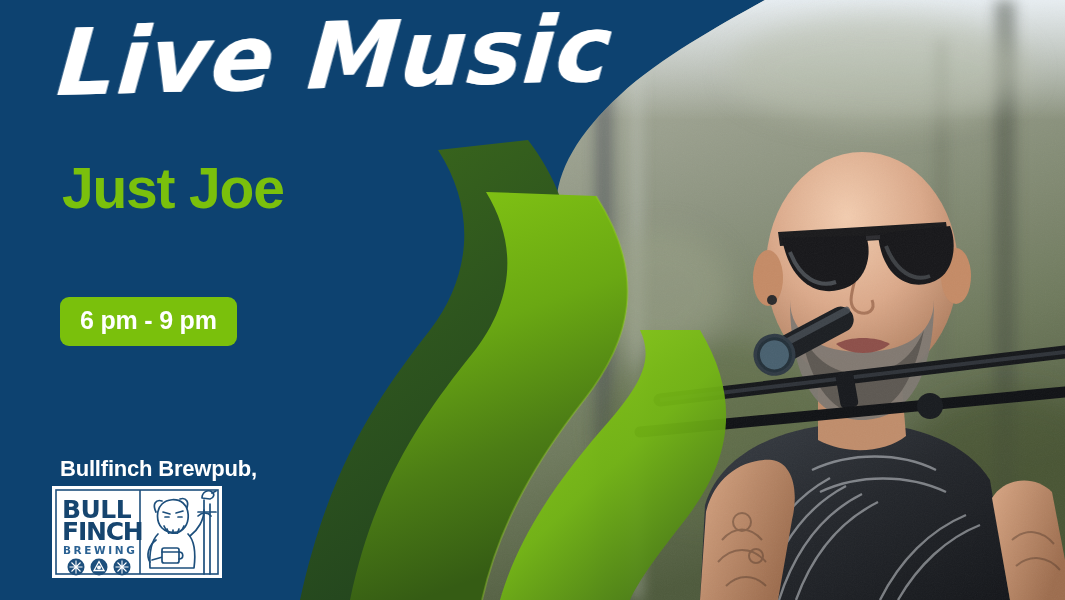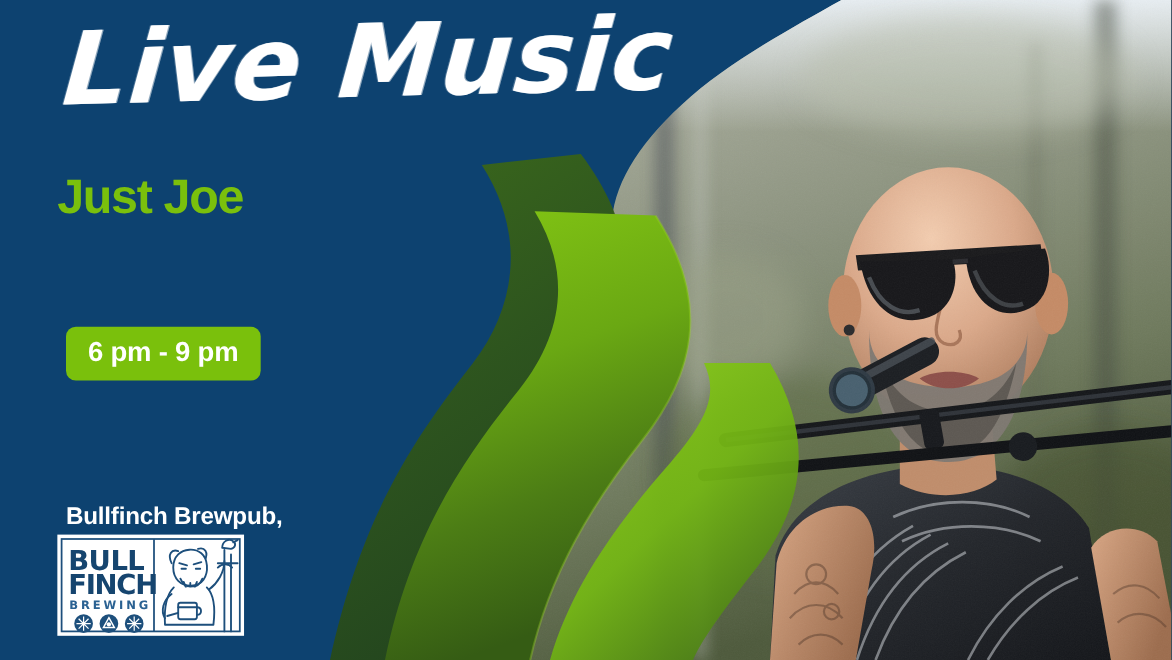--- a/index.html
+++ b/index.html
@@ -54,23 +54,23 @@
     letter-spacing: 1px;
     color: #ffffff;
     white-space: nowrap;
     transform: skewX(-6deg) rotate(-1.5deg);
     transform-origin: left center;
     text-shadow: 1px 0 0 rgba(255,255,255,.55), -1px 0 0 rgba(255,255,255,.25);
   }
 
   #band-name {
     position: absolute;
-    left: 52px;
+    left: 62px;
     top: 155px;
-    font-size: 44px;
+    font-size: 57px;
     font-weight: bold;
     letter-spacing: -1.2px;
     color: #7ac00c;
     white-space: nowrap;
   }
 
   #event-date {
     position: absolute;
     left: 63px;
     top: 236px;

